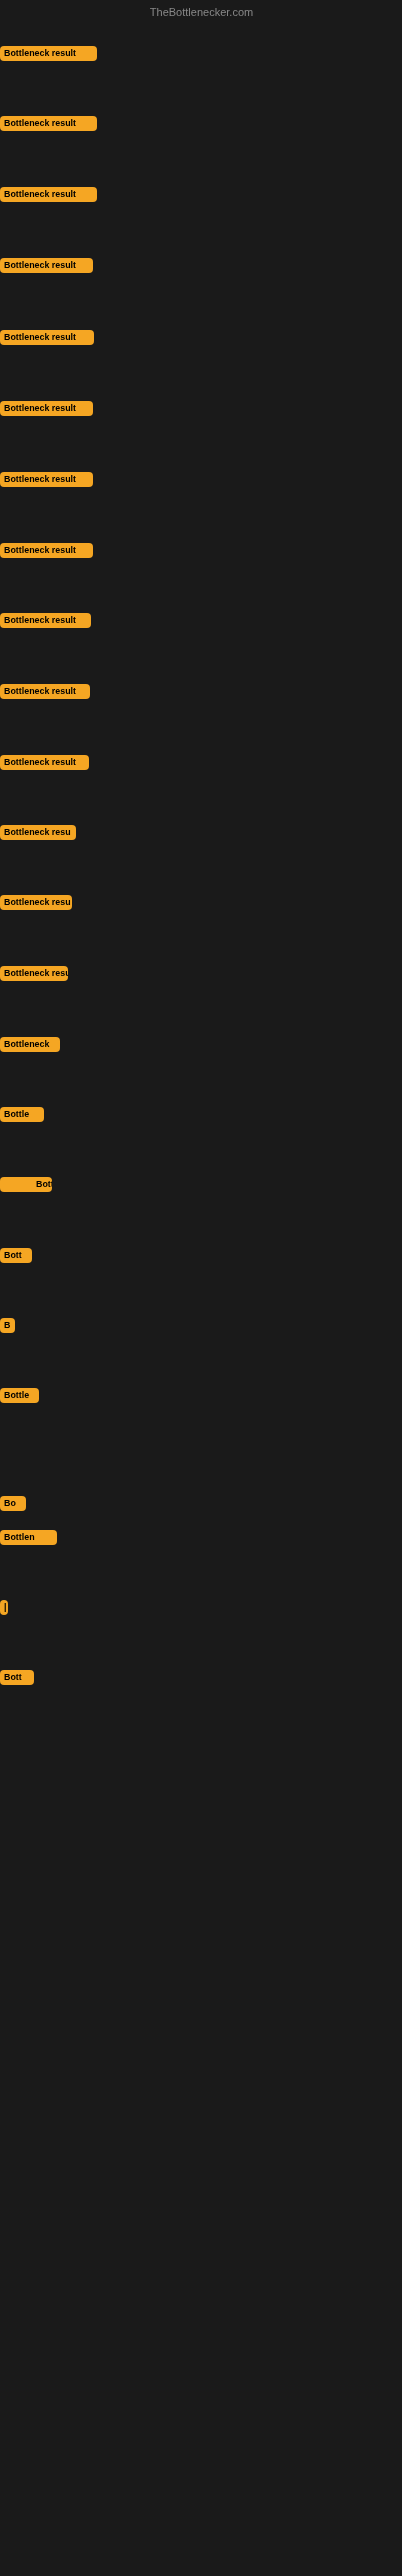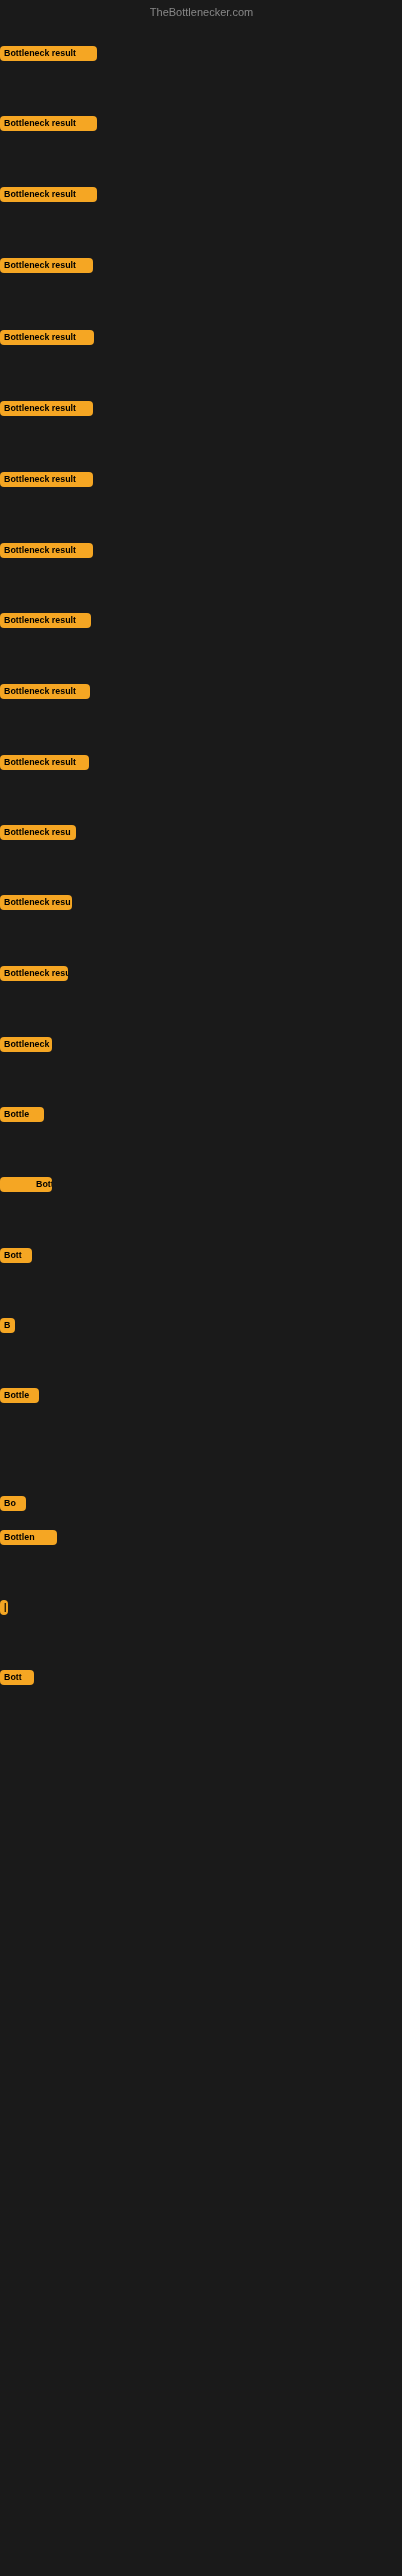--- a/index.html
+++ b/index.html
@@ -51,21 +51,21 @@
 <div class="bottleneck-badge" style="top: 330px; width: 94px;">Bottleneck result</div>
 <div class="bottleneck-badge" style="top: 401px; width: 93px;">Bottleneck result</div>
 <div class="bottleneck-badge" style="top: 472px; width: 93px;">Bottleneck result</div>
 <div class="bottleneck-badge" style="top: 543px; width: 93px;">Bottleneck result</div>
 <div class="bottleneck-badge" style="top: 613px; width: 91px;">Bottleneck result</div>
 <div class="bottleneck-badge" style="top: 684px; width: 90px;">Bottleneck result</div>
 <div class="bottleneck-badge" style="top: 755px; width: 89px;">Bottleneck result</div>
 <div class="bottleneck-badge" style="top: 825px; width: 76px;">Bottleneck resu</div>
 <div class="bottleneck-badge" style="top: 895px; width: 72px;">Bottleneck resu</div>
 <div class="bottleneck-badge" style="top: 966px; width: 68px;">Bottleneck resu</div>
-<div class="bottleneck-badge" style="top: 1037px; width: 52px;">Bottleneck</div>
+<div class="bottleneck-badge" style="top: 1037px; width: 60px;">Bottleneck</div>
 <div class="bottleneck-badge" style="top: 1107px; width: 44px;">Bottle</div>
 <div class="bottleneck-badge" style="top: 1177px; width: 52px; padding-left: 36px;">Bottlenec</div>
 <div class="bottleneck-badge" style="top: 1248px; width: 32px;">Bott</div>
 <div class="bottleneck-badge" style="top: 1318px; width: 14.5px;">B</div>
 <div class="bottleneck-badge" style="top: 1388px; width: 39px;">Bottle</div>
 <div class="bottleneck-badge" style="top: 1459px; width: 26px; margin-top: 37px;">Bo</div>
 <div class="bottleneck-badge" style="top: 1530px; width: 57px;">Bottlen</div>
 <div class="bottleneck-badge" style="top: 1600px; width: 8px;">|</div>
 <div class="bottleneck-badge" style="top: 1670px; width: 34px;">Bott</div>
 

